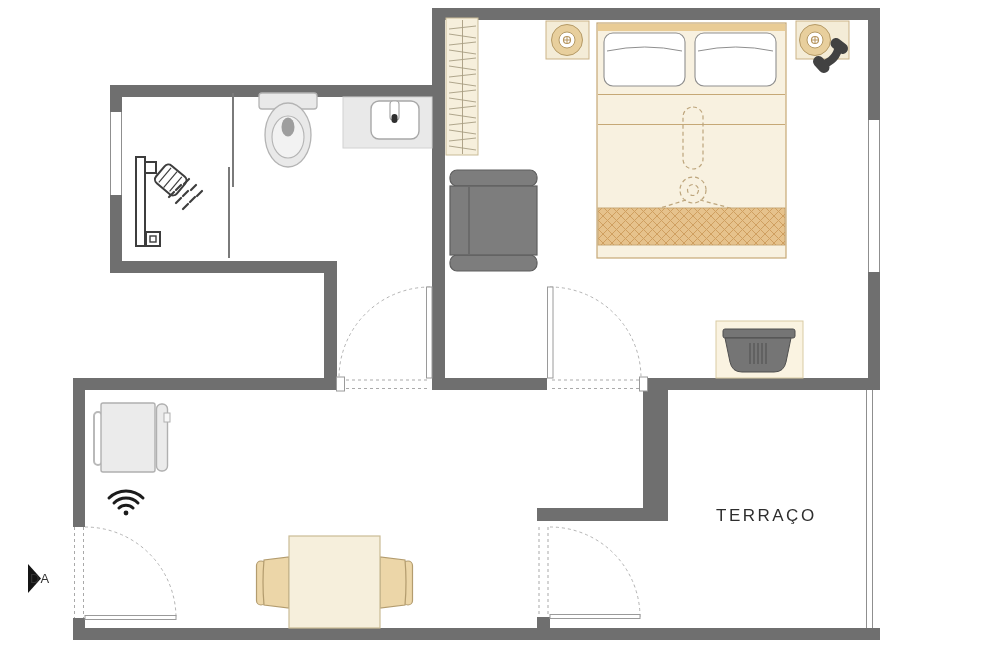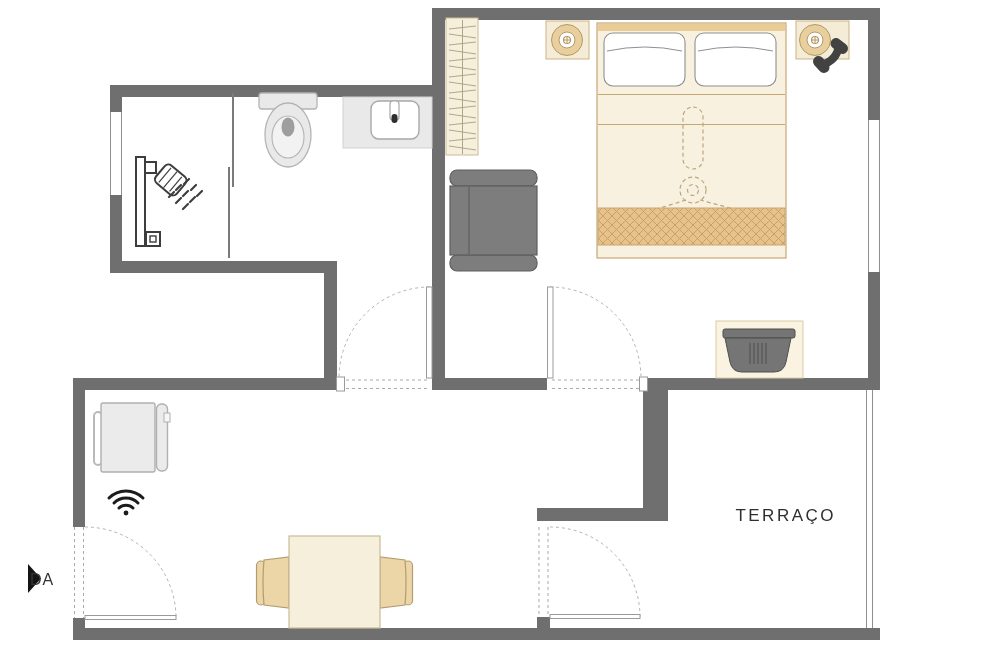--- a/index.html
+++ b/index.html
@@ -7,23 +7,23 @@
     position:relative; width:1000px; height:671px; background:#ffffff;
     font-family:"Liberation Sans", sans-serif; overflow:hidden;
   }
   .wall { position:absolute; background:#6f6f6f; }
   .win-v {
     position:absolute; background:#ffffff; box-sizing:border-box;
     border-left:1.5px solid #8f8f8f; border-right:1.5px solid #8f8f8f;
   }
   .overlay { position:absolute; left:0; top:0; width:1000px; height:671px; }
   .lbl { position:absolute; color:#2e2e2e; }
-  .lbl-terrace { left:716px; top:506px; width:120px; text-align:right;
+  .lbl-terrace { left:716px; top:506px; width:120px; text-align:left;
     font-size:17px; letter-spacing:2.5px; }
-  .lbl-entrance { left:2px; top:571px; font-size:16px; letter-spacing:1px; color:#333;padding-left:28px; }
+  .lbl-entrance { left:2px; top:571px; font-size:13px; letter-spacing:1px; color:#333;padding-left:28px; }
 </style>
 </head>
 <body>
 
 <div class="plan">
 
   <div class="wall" style="left:432px; top:8px;   width:448px; height:12px;"></div>
   <div class="wall" style="left:868px; top:8px;   width:12px;  height:112px;"></div>
   <div class="wall" style="left:868px; top:272px; width:12px;  height:118px;"></div>
   <div class="wall" style="left:110px; top:85px;  width:335px; height:12px;"></div>

